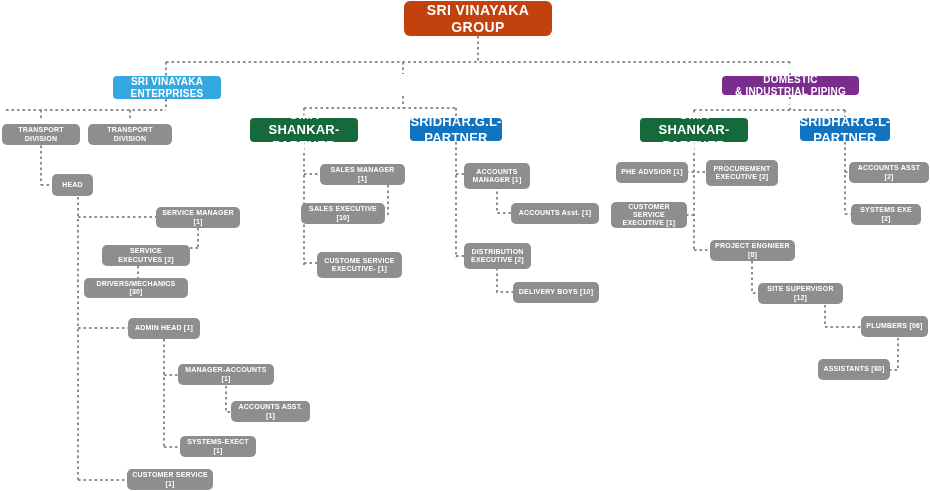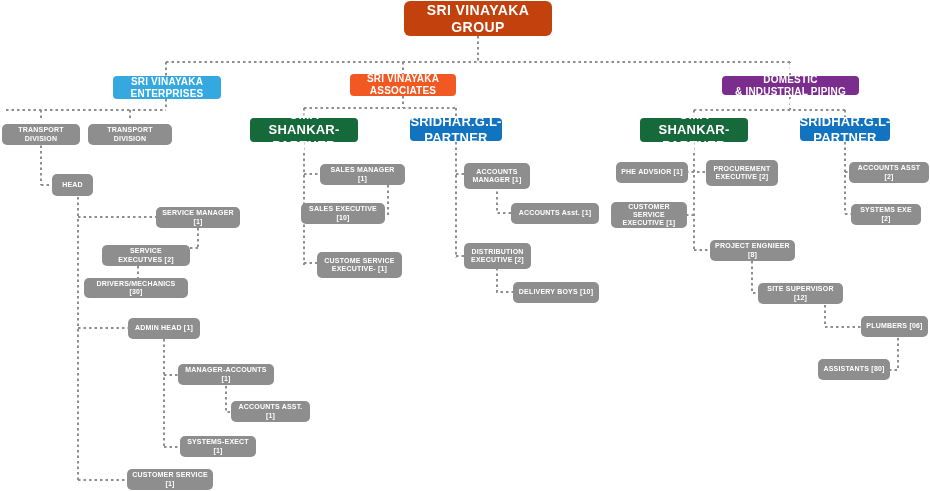--- a/index.html
+++ b/index.html
@@ -131,21 +131,20 @@
       <path d="M845,142 L845,214"></path>
       <path d="M845,172 L851,172"></path>
       <path d="M845,214 L851,214"></path>
     </g>
   </svg>
 
   <div class="node root" style="left:404px; top:1px; width:148px; height:35px; background:#c2410c;">SRI VINAYAKA GROUP</div>
 
   <div class="node div1" style="left:113px; top:76px; width:108px; height:23px; background:#35a8df;">SRI VINAYAKA ENTERPRISES</div>
 
-  <div class="node div1" style="left:350px; top:74px; width:106px; height:22px; background:#f15822;">SRI VINAYAKA ASSOCIATES</div>
 
   <div class="node div1" style="left:722px; top:76px; width:137px; height:19px; background:#7b2d8e;">SRI VINAYAKA DOMESTIC
 &amp; INDUSTRIAL  PIPING CO.</div>
 
   <div class="node leaf" style="left:2px; top:124px; width:78px; height:21px; background:#8e8e8e;">TRANSPORT DIVISION</div>
 
   <div class="node leaf" style="left:88px; top:124px; width:84px; height:21px; background:#8e8e8e;">TRANSPORT DIVISION</div>
 
   <div class="node leaf" style="left:52px; top:174px; width:41px; height:22px; background:#8e8e8e;">HEAD</div>
 

